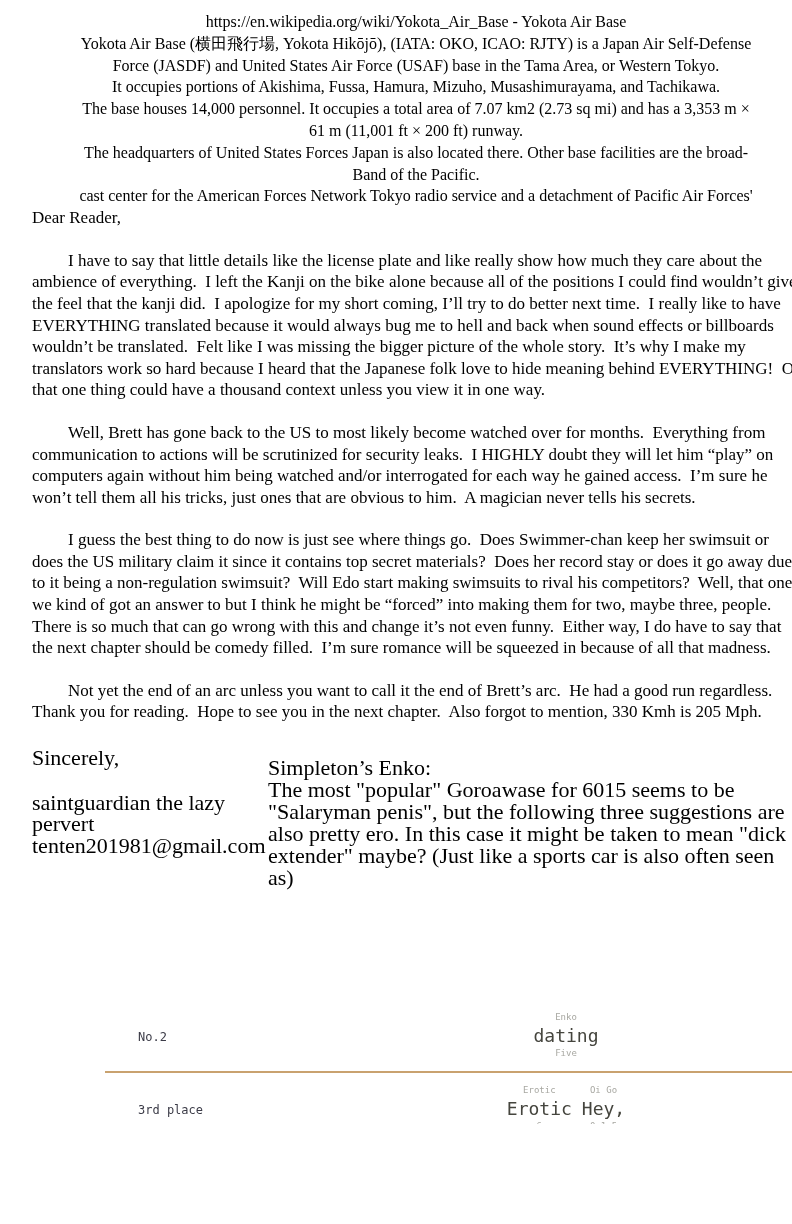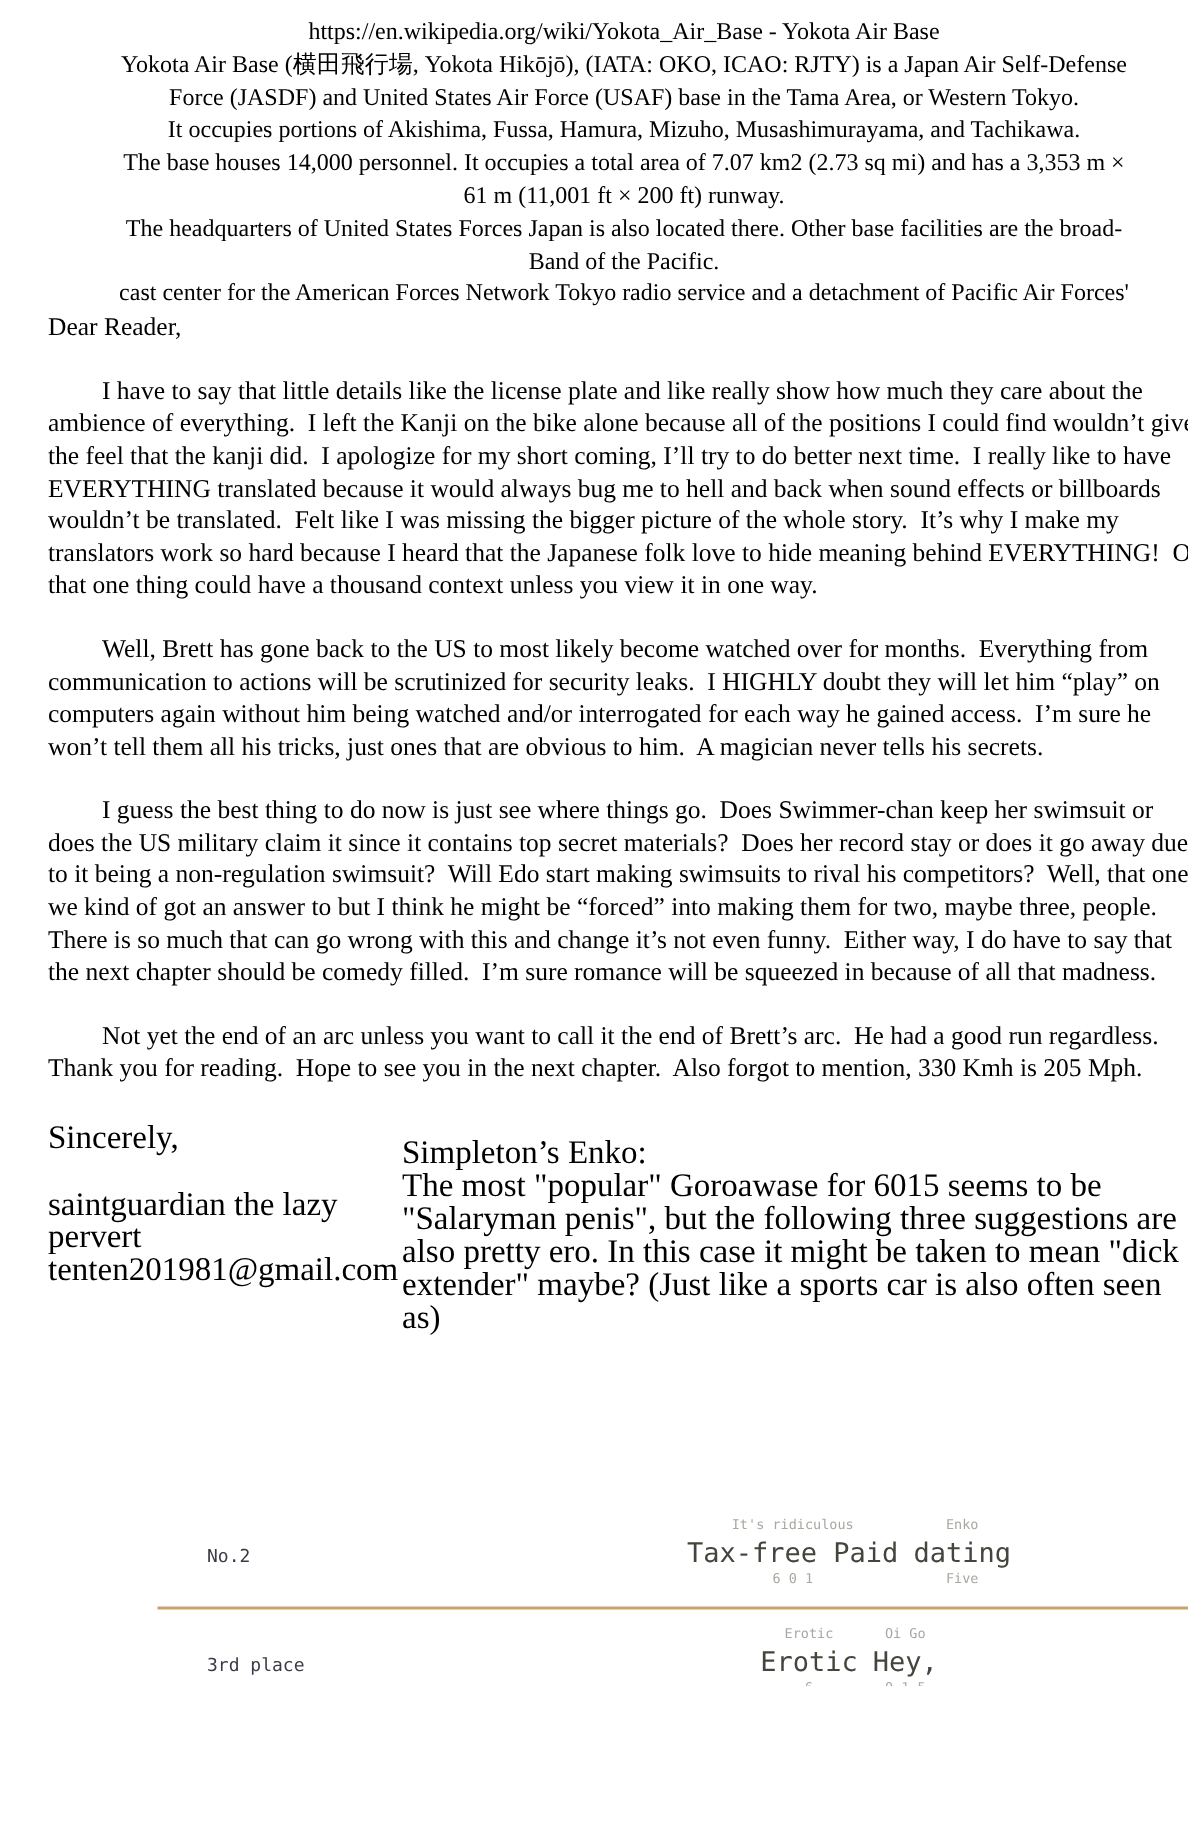--- a/index.html
+++ b/index.html
@@ -103,25 +103,20 @@
   </div>
 
   <div class="ranking">
 
       <div class="rank-row">
         <div class="rank-cell">
           <span class="rank-label">No.2</span>
         </div>
         <div class="segs">
 
-            <div class="seg">
-              <span class="seg-top">It's ridiculous</span>
-              <span class="seg-main">Tax-free Paid</span>
-              <span class="seg-bottom">6 0 1</span>
-            </div>
 
             <div class="seg">
               <span class="seg-top">Enko</span>
               <span class="seg-main">dating</span>
               <span class="seg-bottom">Five</span>
             </div>
 
         </div>
       </div>
       <div class="divider"></div>

